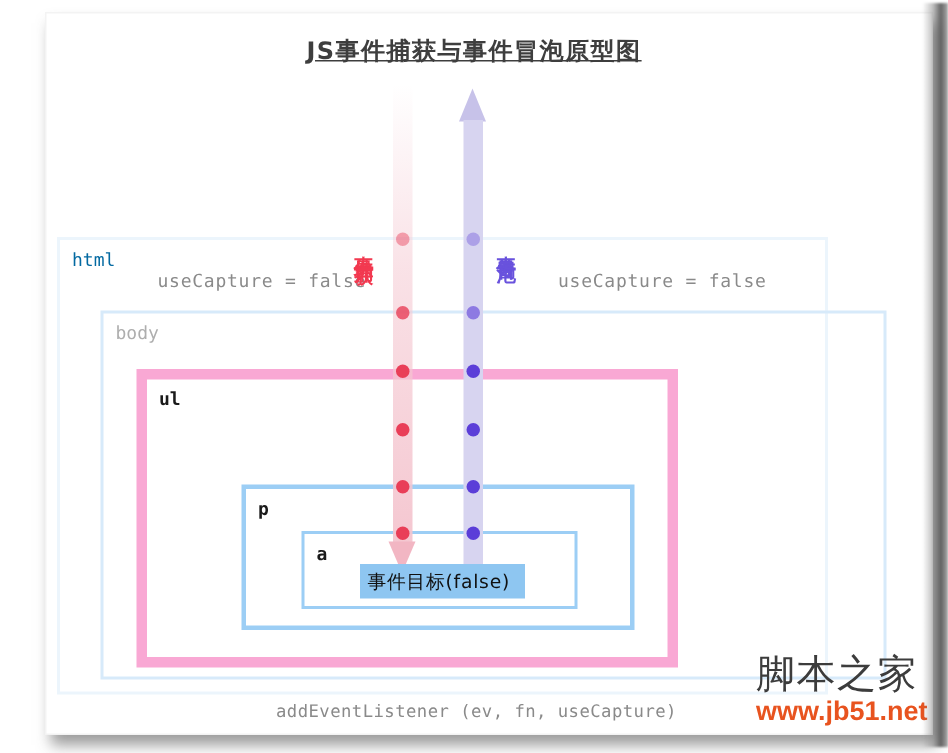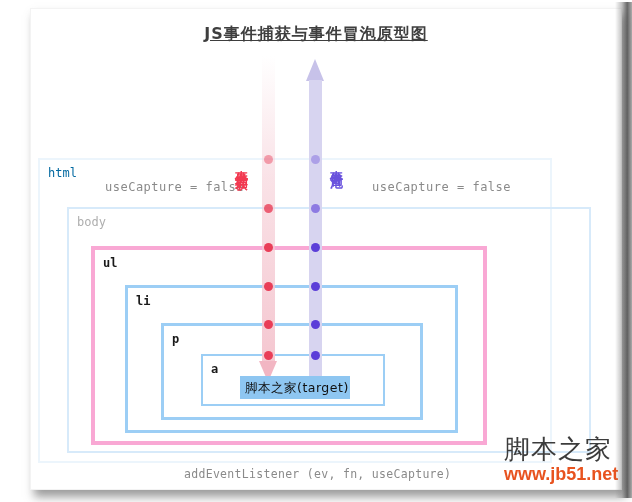--- a/index.html
+++ b/index.html
@@ -27,21 +27,21 @@
   .box{position:absolute;box-sizing:border-box;background:transparent;}
   .box .tag{
     position:absolute;left:8px;top:6px;
     font-family:"DejaVu Sans Mono","Liberation Mono",monospace;font-size:12px;
   }
   .tag-light{color:#0369a1;font-weight:400;}
   .tag-dim{color:#aeaeae;font-weight:400;}
   .tag-dark{color:#1a1a1a;font-weight:bold;}
   .box-html{left:38px;top:158px;width:514px;height:305px;border:2px solid #ecf5fc;}
   .box-body{left:67px;top:207px;width:524px;height:246px;border:2px solid #d7eafa;}
-  .box-ul{left:91px;top:246px;width:396px;height:199px;border:4px solid #f9a8d4;}
+  .box-ul{left:91px;top:246px;width:361px;height:199px;border:7px solid #f9a8d4;}
   .box-li{left:125px;top:285px;width:333px;height:148px;border:3px solid #9ccef5;}
   .box-p{left:161px;top:323px;width:262px;height:97px;border:3px solid #9ccef5;}
   .box-a{left:201px;top:354px;width:184px;height:52px;border:2px solid #9ccef5;}
   
   .usecap{
     position:absolute;font-family:"DejaVu Sans Mono","Liberation Mono",monospace;
     font-size:12px;color:#8a8a8a;letter-spacing:0.5px;
   }
   .usecap-true{left:105px;top:180px;}
   .usecap-false{left:372px;top:180px;}
@@ -98,23 +98,20 @@
 
   <div class="box box-html">
     <span class="tag tag-light">html</span>
   </div>
   <div class="box box-body">
     <span class="tag tag-dim">body</span>
   </div>
   <div class="box box-ul">
     <span class="tag tag-dark">ul</span>
   </div>
-  <div class="box box-li">
-    <span class="tag tag-dark">li</span>
-  </div>
   <div class="box box-p">
     <span class="tag tag-dark">p</span>
   </div>
   <div class="box box-a">
     <span class="tag tag-dark">a</span>
   </div>
 
   <div class="usecap usecap-true">useCapture = false</div>
   <div class="usecap usecap-false">useCapture = false</div>
 
@@ -133,21 +130,21 @@
   <i class="dot dot-purple" style="left:311px;top:155px;opacity:0.35;"></i>
   <i class="dot dot-purple" style="left:311px;top:204px;opacity:0.6;"></i>
   <i class="dot dot-purple" style="left:311px;top:243px;"></i>
   <i class="dot dot-purple" style="left:311px;top:282px;"></i>
   <i class="dot dot-purple" style="left:311px;top:320px;"></i>
   <i class="dot dot-purple" style="left:311px;top:351px;"></i>
 
   <div class="vlabel vlabel-capture">事件捕获</div>
   <div class="vlabel vlabel-bubble">事件冒泡</div>
 
-  <div class="target">脚本之家(target)</div>
+  <div class="target">事件目标(false)</div>
 
   <div class="footer-code">addEventListener (ev, fn, useCapture)</div>
 
   <div class="wm">
     <div class="wm-name">脚本之家</div>
     <div class="wm-url">www.jb51.net</div>
   </div>
 
   <div class="edge-right"></div>
 

